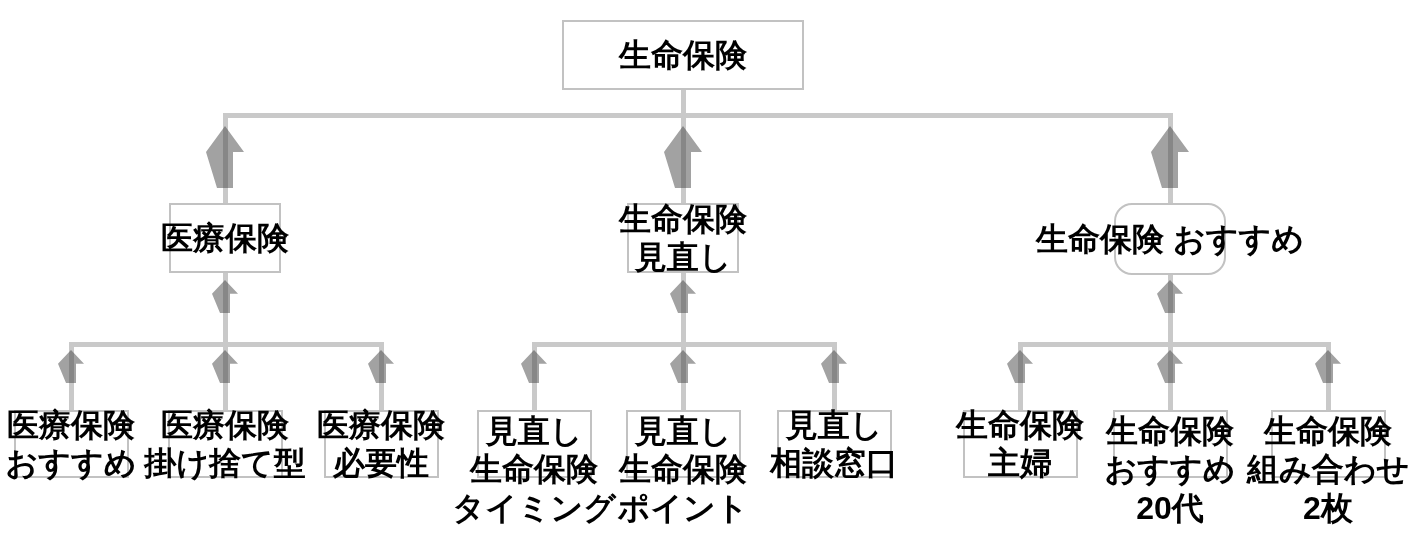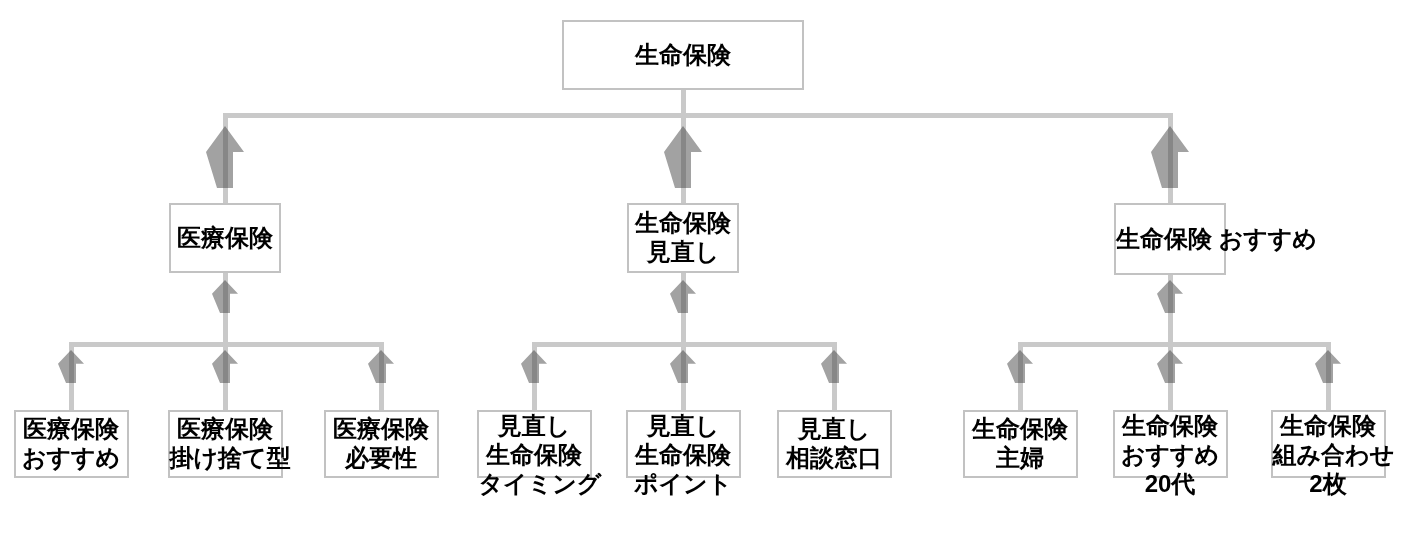--- a/index.html
+++ b/index.html
@@ -33,24 +33,25 @@
     width: 26px; height: 33px;
     clip-path: polygon(50% 0%, 100% 42%, calc(50% + 5px) 42%, calc(50% + 5px) 100%, calc(50% - 5px) 100%, 0% 42%);
   }
   .box {
     position: absolute;
     box-sizing: border-box;
     background: var(--bg);
     border: 2px solid var(--border);
     display: flex;
     flex-direction: column;
+    align-items: center;
     justify-content: center;
     text-align: center;
     font-weight: bold;
-    font-size: 24px;
+    font-size: 32px;
     line-height: 1.2;
     color: var(--text);
     overflow: visible;
     z-index: 2;
   }
   .box.lines3 { justify-content: flex-start; }
   .label { white-space: pre; }
   .root-box   { left: 562px;  top: 20px;  width: 242px; height: 70px; }
   .branch-box { top: 203px; width: 112px; height: 70px; }
   .leaf-box   { top: 410px; width: 115px; height: 68px; }
@@ -104,21 +105,21 @@
     <span class="label">生命保険</span>
   </div>
 
   <div class="box branch-box" style="left:169px;">
     <span class="label">医療保険</span>
   </div>
   <div class="box branch-box" style="left:627px;">
     <span class="label">生命保険
 見直し</span>
   </div>
-  <div class="box branch-box" style="left:1114px; height:72px;">
+  <div class="box branch-box" style="left:1114px; height:72px;border-radius:18px;">
     <span class="label">生命保険 おすすめ</span>
   </div>
 
   <div class="box leaf-box" style="left:13.5px;">
     <span class="label">医療保険
 おすすめ</span>
   </div>
   <div class="box leaf-box" style="left:167.5px;">
     <span class="label">医療保険
 掛け捨て型</span>

